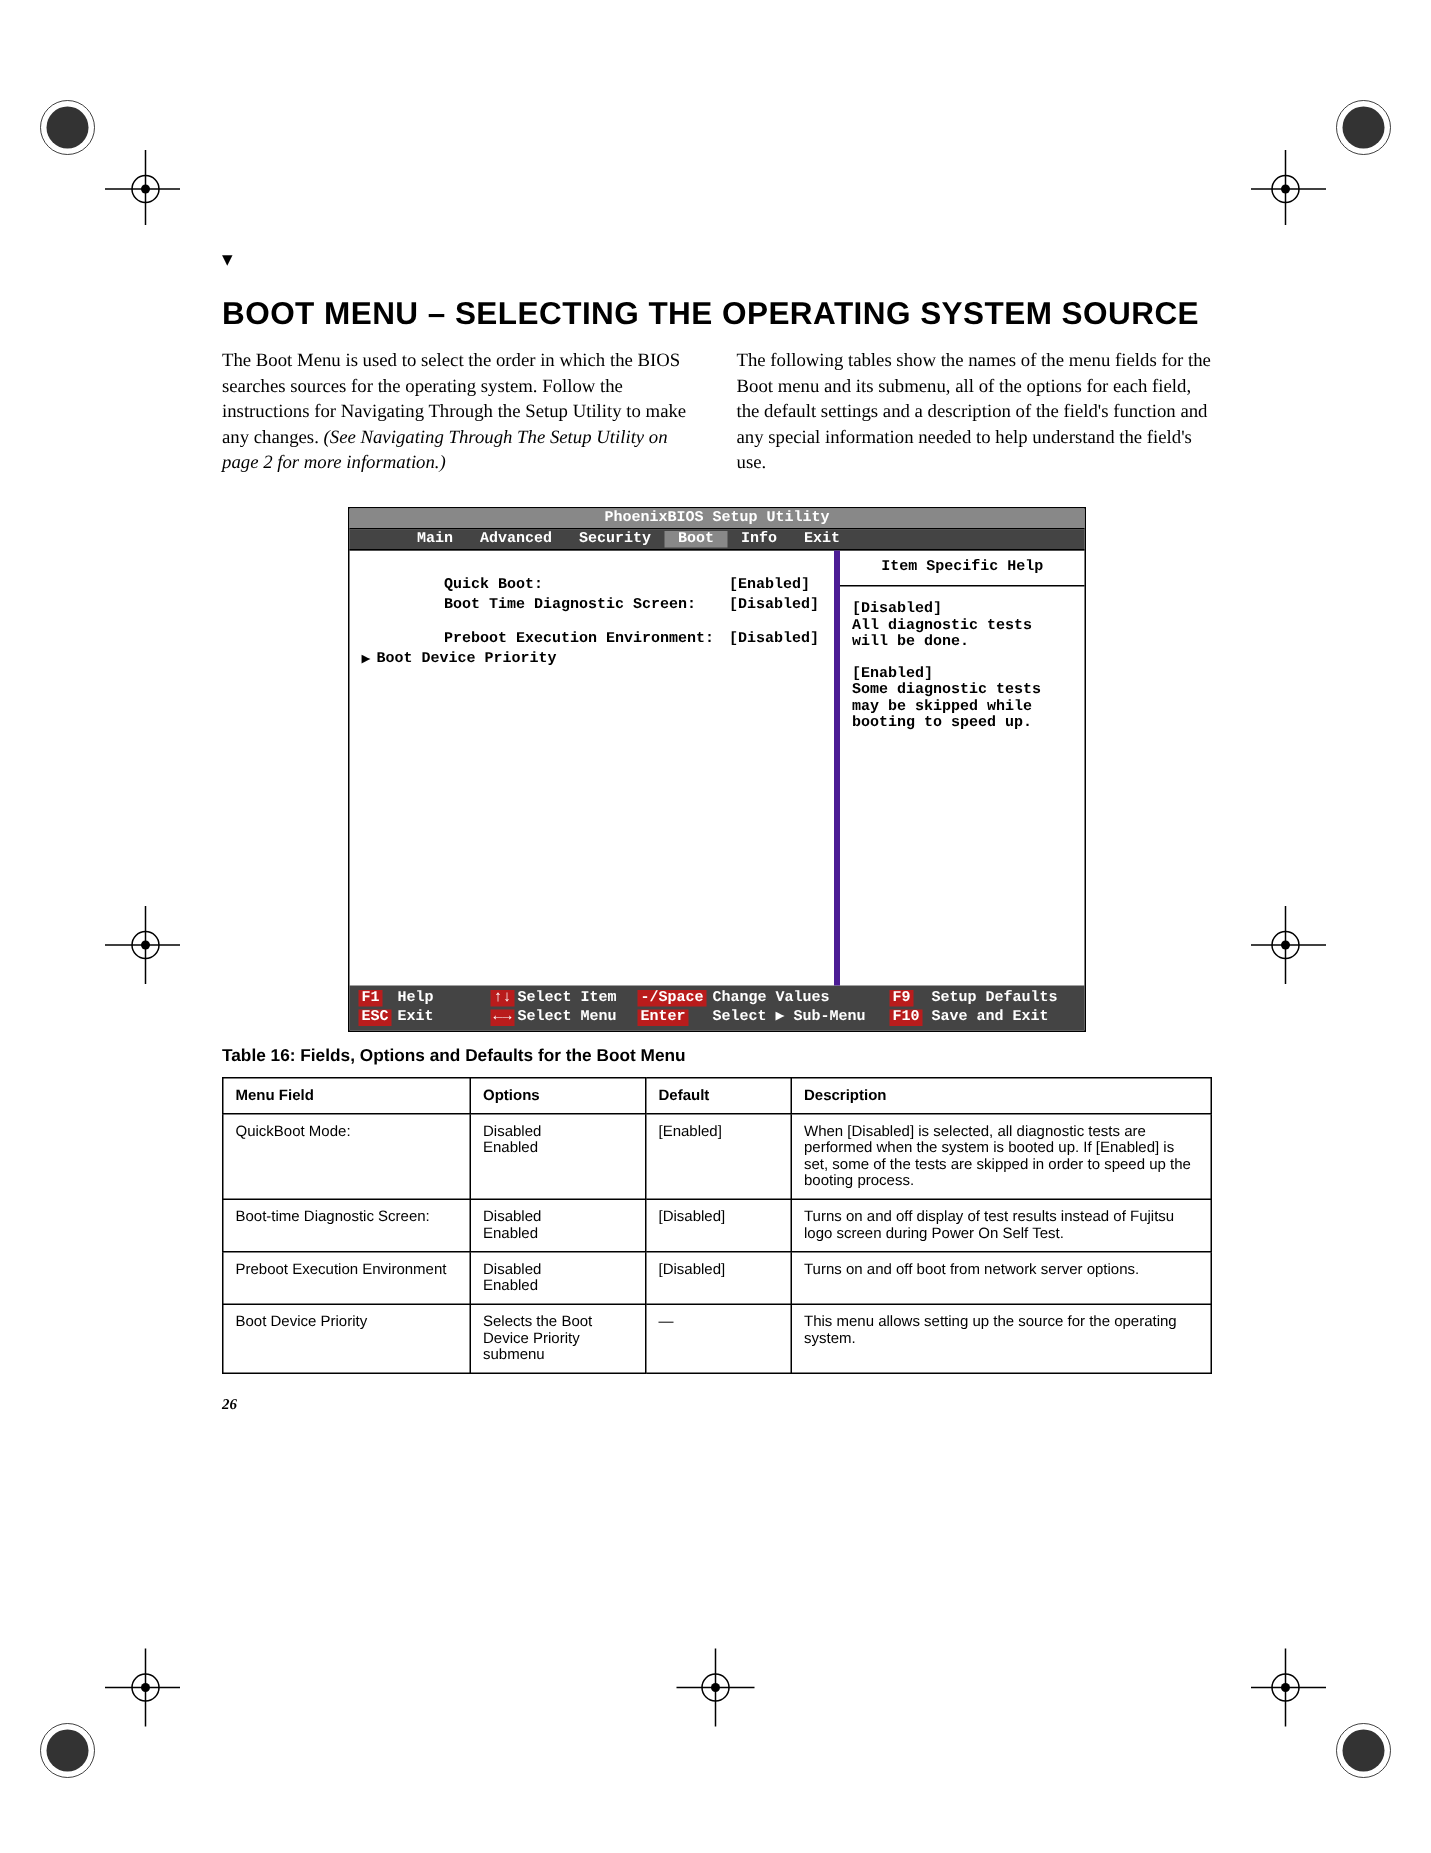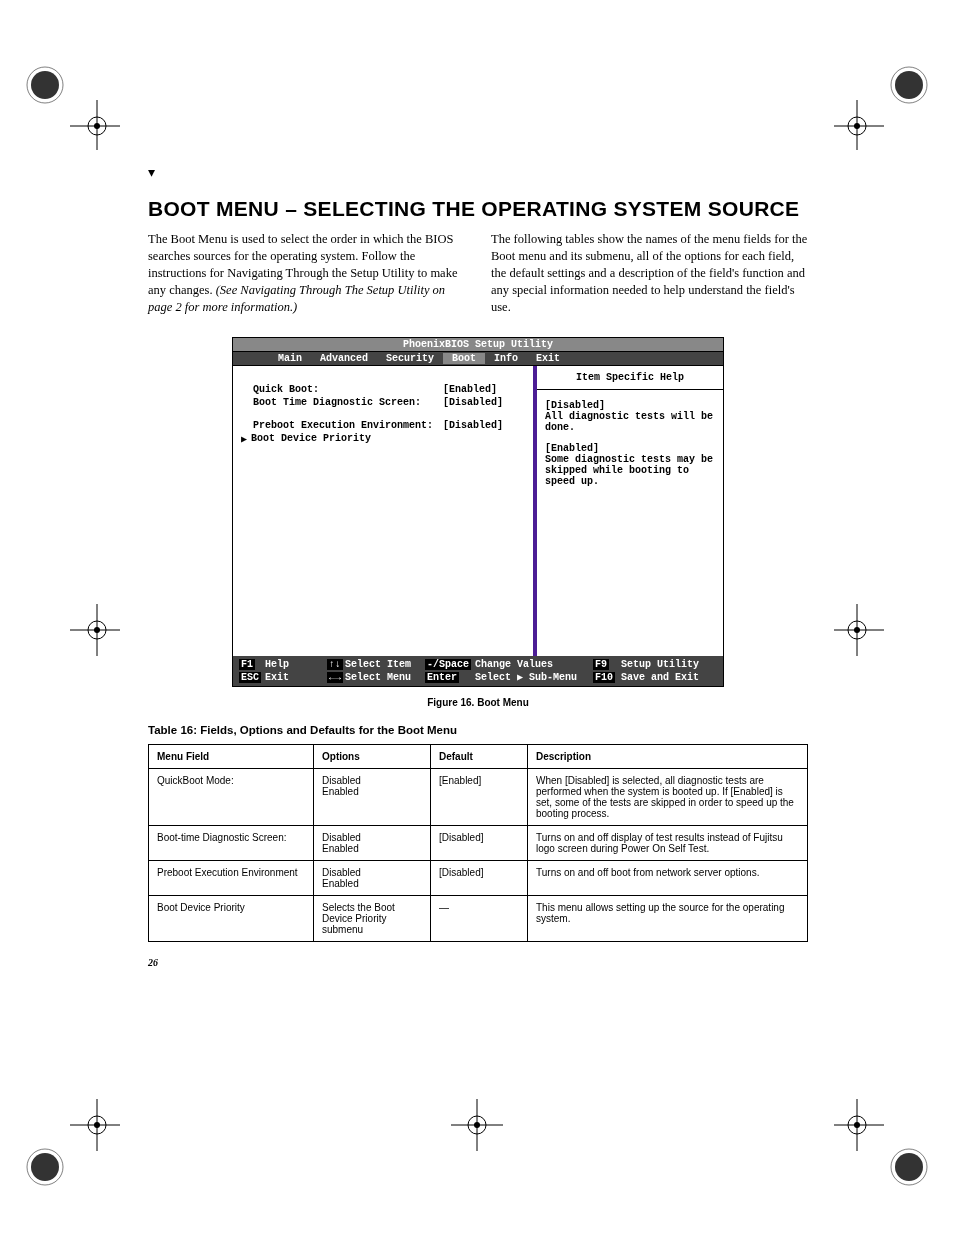--- a/index.html
+++ b/index.html
@@ -94,21 +94,21 @@
   .bios-body {
     display: flex;
     height: 290px;
   }
   .bios-main {
     flex: 1;
     padding: 18px 10px 10px 20px;
     font-weight: bold;
   }
   .bios-row { display: flex; margin-bottom: 2px; }
-  .bios-label { width: 190px; }
+  .bios-label { width: 190px; margin-left: 43px; }
   .bios-val { }
   .bios-help {
     width: 170px;
     border-left: 4px solid #4c1d95;
     padding: 6px 8px;
     font-weight: bold;
   }
   .bios-help-title {
     text-align: center;
     margin-bottom: 6px;
@@ -118,21 +118,21 @@
     margin: 0 -8px 10px -8px;
   }
   .bios-footer {
     background: #444;
     color: #fff;
     font-weight: bold;
     padding: 2px 6px;
     line-height: 1.3;
   }
   .bios-footer-row { display: flex; }
-  .bf-key { background: #000000; padding: 0 2px; }
+  .bf-key { background: #b91c1c; padding: 0 2px; }
   .bf { display: inline-block; }
 
   .figure-caption {
     text-align: center;
     font-family: 'Trebuchet MS', sans-serif;
     font-size: 10px;
     font-weight: bold;
     margin: 8px 0 16px 0;
   }
   .table-caption {
@@ -277,36 +277,35 @@
     </div>
     <div class="bios-footer">
       <div class="bios-footer-row">
         <span class="bf" style="width:26px"><span class="bf-key">F1</span></span>
         <span class="bf" style="width:62px">Help</span>
         <span class="bf" style="width:18px"><span class="bf-key">↑↓</span></span>
         <span class="bf" style="width:80px">Select Item</span>
         <span class="bf" style="width:50px"><span class="bf-key">-/Space</span></span>
         <span class="bf" style="width:118px">Change Values</span>
         <span class="bf" style="width:28px"><span class="bf-key">F9</span></span>
-        <span class="bf">Setup Utility</span>
+        <span class="bf">Setup Defaults</span>
       </div>
       <div class="bios-footer-row">
         <span class="bf" style="width:26px"><span class="bf-key">ESC</span></span>
         <span class="bf" style="width:62px">Exit</span>
         <span class="bf" style="width:18px"><span class="bf-key">←→</span></span>
         <span class="bf" style="width:80px">Select Menu</span>
         <span class="bf" style="width:50px"><span class="bf-key">Enter</span></span>
         <span class="bf" style="width:118px">Select ▶ Sub-Menu</span>
         <span class="bf" style="width:28px"><span class="bf-key">F10</span></span>
         <span class="bf">Save and Exit</span>
       </div>
     </div>
   </div>
 
-  <div class="figure-caption">Figure 16.  Boot Menu</div>
 
   <div class="table-caption">Table 16: Fields, Options and Defaults for the Boot Menu</div>
 
   <table class="fields">
     <thead>
       <tr>
         <th class="col1">Menu Field</th>
         <th class="col2">Options</th>
         <th class="col3">Default</th>
         <th>Description</th>

